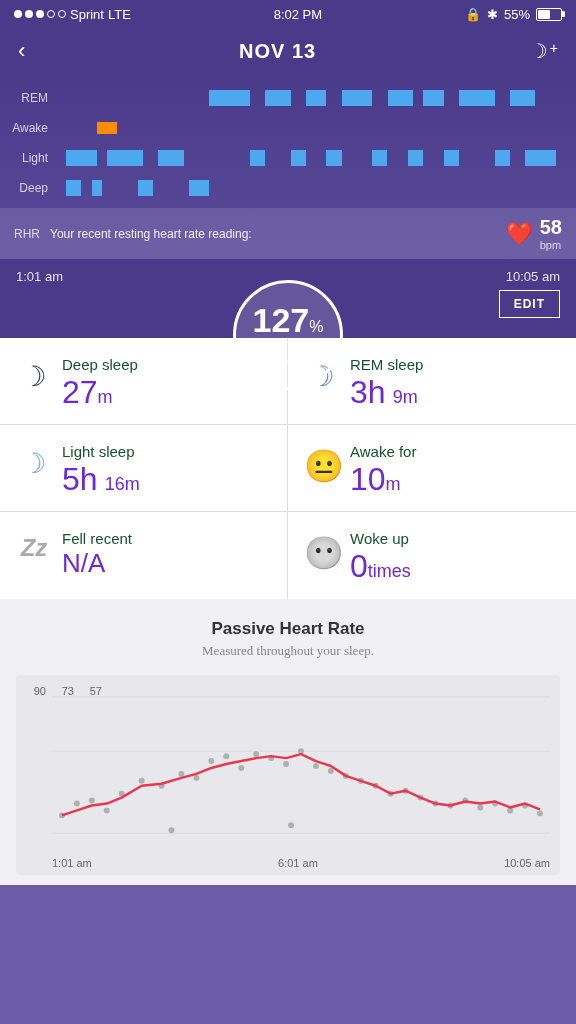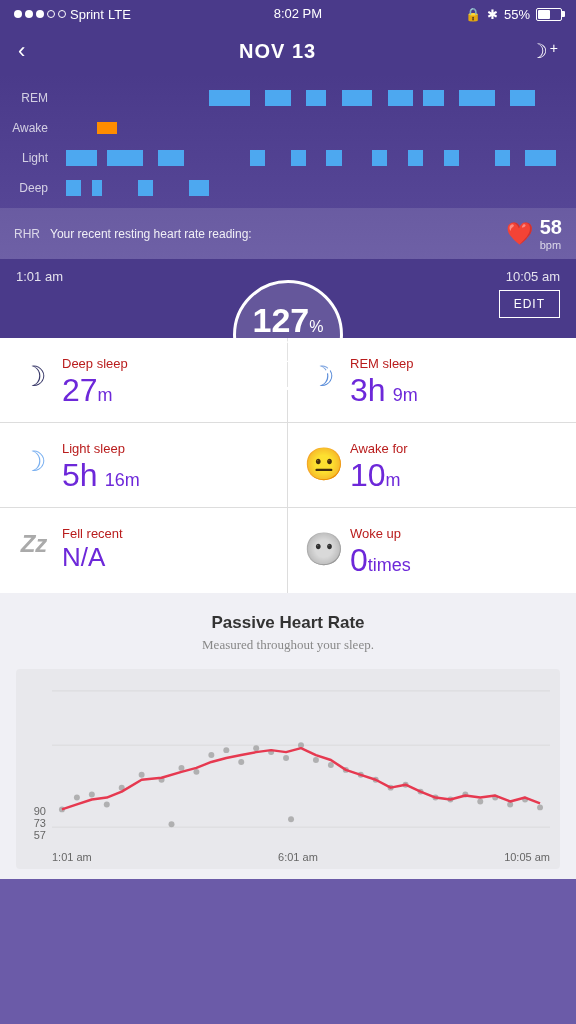--- a/index.html
+++ b/index.html
@@ -10,20 +10,21 @@
       font-family: -apple-system, 'Helvetica Neue', Arial, sans-serif;
       background: #6b5ba8;
       overflow-x: hidden;
     }
 
     
     .status-bar {
       background: #4a3a8a;
       display: flex;
       justify-content: space-between;
+      align-items: center;
       padding: 6px 14px;
       color: white;
       font-size: 13px;
       height: 28px;
     }
     .status-left { display: flex; align-items: center; gap: 4px; }
     .status-dots { display: flex; gap: 3px; align-items: center; }
     .status-dot {
       width: 8px; height: 8px; border-radius: 50%;
       background: white;
@@ -158,21 +159,21 @@
     .score-number { font-size: 34px; font-weight: 700; }
     .score-percent { font-size: 16px; font-weight: 400; }
     .score-moon { font-size: 28px; margin-top: -4px; }
 
     .edit-button {
       margin-left: auto;
       border: 1.5px solid white;
       color: white;
       padding: 6px 14px;
       font-size: 12px;
-      font-weight: 400;
+      font-weight: 700;
       letter-spacing: 1px;
       background: transparent;
       cursor: pointer;
       align-self: flex-end;
       margin-bottom: 4px;
     }
 
     
     .sleep-details {
       background: #f0f0f5;
@@ -198,21 +199,21 @@
       margin-top: 4px;
       flex-shrink: 0;
       width: 36px;
       text-align: center;
     }
     .detail-icon.moon-dark { color: #3a3a6a; }
     .detail-icon.moon-blue { color: #5b8dd9; }
     .detail-icon.moon-light { color: #7ab0f0; }
     .detail-icon.zzz { color: #aaa; font-size: 22px; }
     .detail-content {}
-    .detail-label { font-size: 13px; color: #b91c1c; margin-bottom: 2px; }
+    .detail-label { font-size: 15px; color: #14532d; margin-bottom: 2px; }
     .detail-value { font-size: 26px; font-weight: 300; color: #6d28d9; line-height: 1.1; }
     .detail-value .big { font-size: 32px; font-weight: 200; }
     .detail-value .unit { font-size: 18px; }
 
     
     .phr-section {
       background: #f0f0f5;
       padding: 20px 16px 10px;
     }
     .phr-title {
@@ -239,22 +240,22 @@
     .chart-svg {
       width: 100%;
       height: 100%;
     }
     .chart-y-labels {
       position: absolute;
       left: 2px;
       top: 10px;
       bottom: 28px;
       display: flex;
-      flex-direction: column;
-      justify-content: flex-end;
+      flex-direction: row;
+      justify-content: center;
     }
     .y-label { font-size: 11px; color: #666; text-align: right; width: 28px; }
     .chart-x-labels {
       position: absolute;
       bottom: 6px;
       left: 36px;
       right: 10px;
       display: flex;
       justify-content: space-between;
     }

